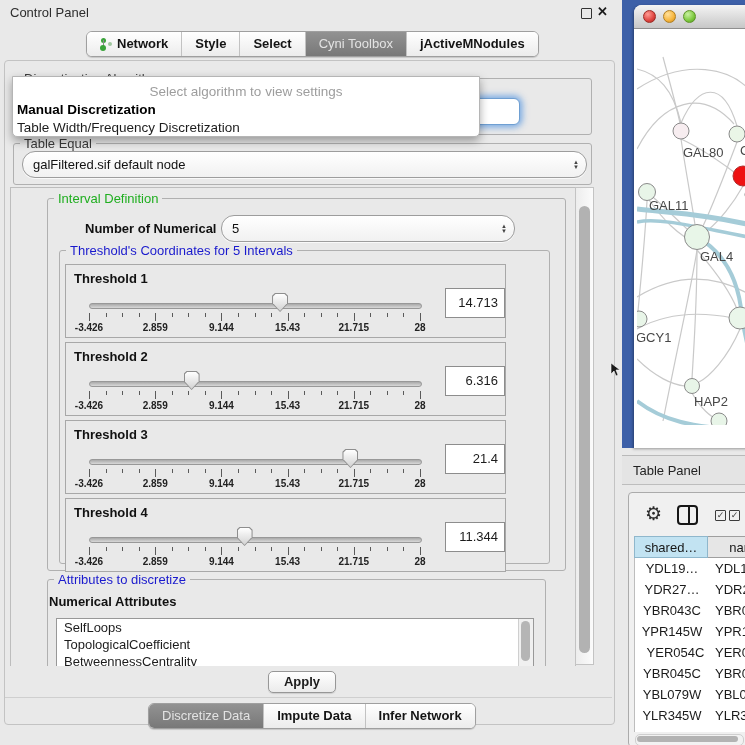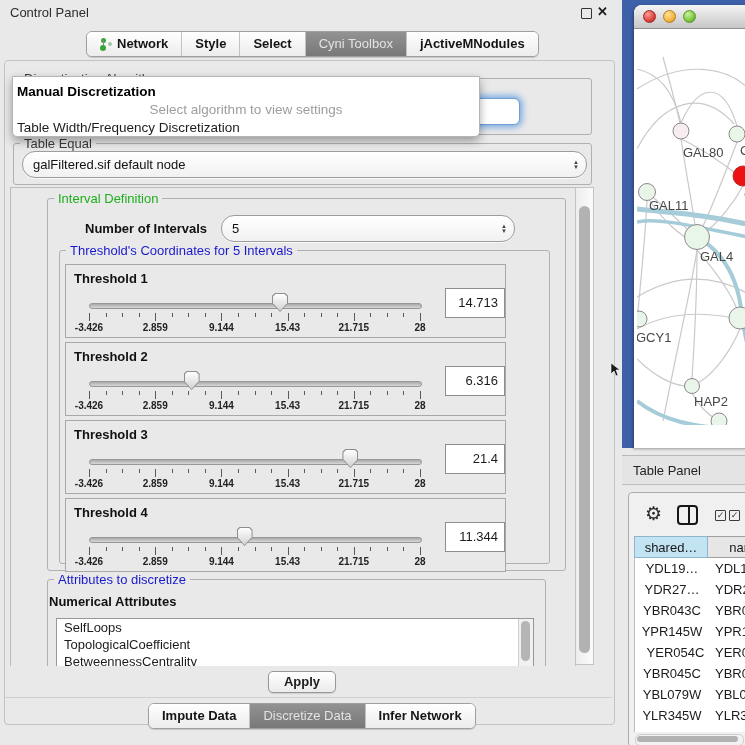--- a/index.html
+++ b/index.html
@@ -152,42 +152,42 @@
   </div>
 
   <div class="abs outer-frame"></div>
 
   <div class="abs group" style="left:13px;top:78px;width:577px;height:55px;">
     <span class="group-label">Discretization Algorithm</span>
   </div>
   <div class="abs combo-focus"></div>
 
   <div class="abs popup">
+    <div class="row hint">Select algorithm to view settings</div>
     <div class="row opt0">Manual Discretization</div>
-    <div class="row hint">Select algorithm to view settings</div>
     <div class="row">Table Width/Frequency Discretization</div>
   </div>
 
   <div class="abs group" style="left:13px;top:143px;width:577px;height:40px;">
     <span class="group-label">Table Equal</span>
   </div>
   <div class="abs combo" style="left:22px;top:151px;width:563px;height:25px;">
     <span class="val">galFiltered.sif default node</span>
     <span class="stepper">
       <span>▲</span>
         <span>▼</span>
     </span>
   </div>
 
   <div class="abs viewport">
 
     <div class="abs group" style="left:36px;top:10px;width:517px;height:371px;">
       <span class="group-label g-green">Interval Definition</span>
     </div>
-    <span class="abs num-label" style="left:74px;top:33px;">Number of Intervals</span>
+    <span class="abs num-label" style="left:74px;top:33px;">Number of Numerical</span>
     <div class="abs combo" style="left:210px;top:27px;width:292px;height:25px;">
       <span class="val">5</span>
       <span class="stepper">
         <span>▲</span>
           <span>▼</span>
       </span>
     </div>
 
     <div class="abs group" style="left:48px;top:62px;width:489px;height:312px;">
       <span class="group-label g-blue">Threshold's Coordinates for 5 Intervals</span>
@@ -352,25 +352,25 @@
   </div>
 
   <div class="abs sbv">
     <div class="thumb" style="top:18px;height:447px;"></div>
   </div>
 
   <div class="abs" style="left:5px;top:666px;width:607px;height:31px;background:#e9e9e9;border-bottom:1px solid #cfcfcf;"></div>
   <div class="abs btn" style="left:268px;top:671px;width:66px;height:20px;line-height:20px;font-weight:bold;">Apply</div>
 
   <div class="abs segbar" style="left:148px;top:703px;">
-    <div class="seg">
-        <span>Impute Data</span>
-      </div>
     <div class="seg sel">
         <span>Discretize Data</span>
+      </div>
+    <div class="seg">
+        <span>Impute Data</span>
       </div>
     <div class="seg">
         <span>Infer Network</span>
       </div>
   </div>
 
   <div class="abs right-pane">
     <div class="desktop">
       <div class="macwin">
         <div class="mactitle">

